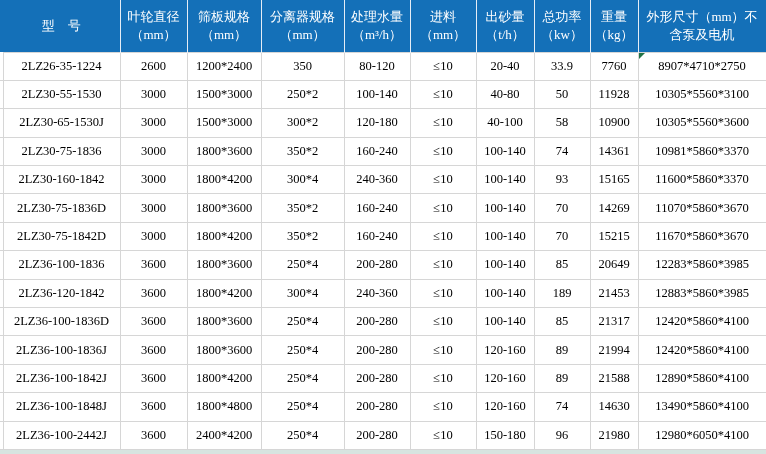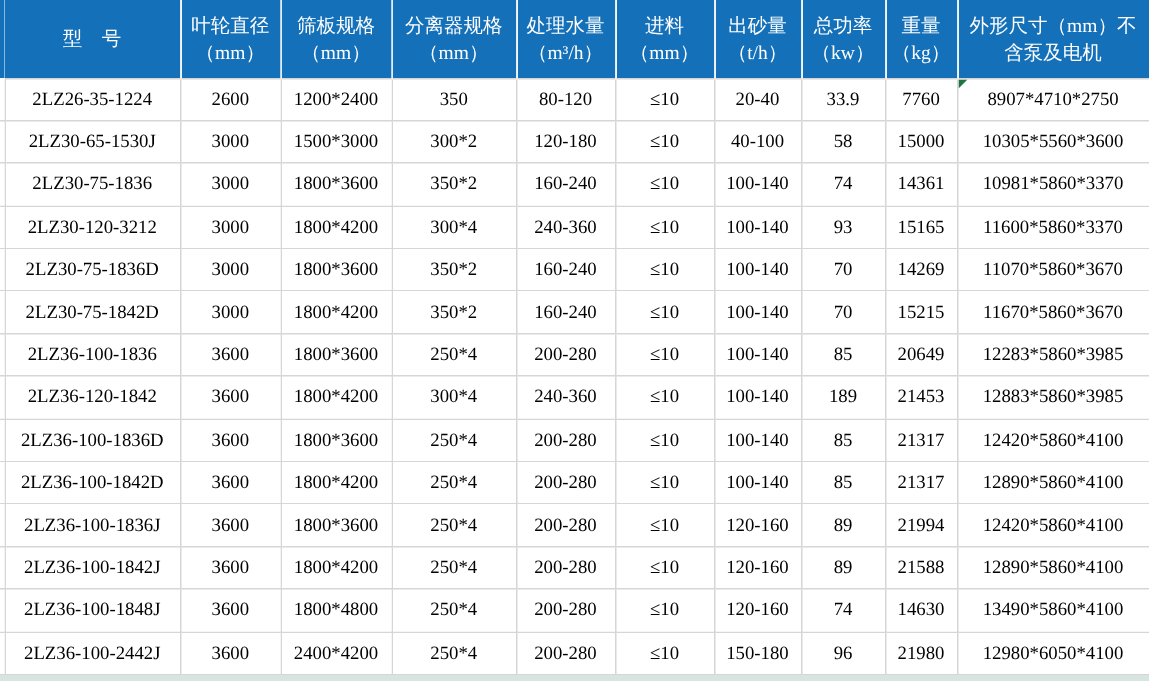--- a/index.html
+++ b/index.html
@@ -117,47 +117,60 @@
           <td>350</td>
           <td>80-120</td>
           <td>≤10</td>
           <td>20-40</td>
           <td>33.9</td>
           <td>7760</td>
           <td>8907*4710*2750<span class="error-marker"></span></td>
         </tr>
         <tr>
           <td class="gutter"></td>
+          <td>2LZ30-55-1530</td>
+          <td>3000</td>
+          <td>1500*3000</td>
+          <td>250*2</td>
+          <td>100-140</td>
+          <td>≤10</td>
+          <td>40-80</td>
+          <td>50</td>
+          <td>11928</td>
+          <td>10305*5560*3100</td>
+        </tr>
+        <tr>
+          <td class="gutter"></td>
           <td>2LZ30-65-1530J</td>
           <td>3000</td>
           <td>1500*3000</td>
           <td>300*2</td>
           <td>120-180</td>
           <td>≤10</td>
           <td>40-100</td>
           <td>58</td>
-          <td>15000</td>
+          <td>10900</td>
           <td>10305*5560*3600</td>
         </tr>
         <tr>
           <td class="gutter"></td>
           <td>2LZ30-75-1836</td>
           <td>3000</td>
           <td>1800*3600</td>
           <td>350*2</td>
           <td>160-240</td>
           <td>≤10</td>
           <td>100-140</td>
           <td>74</td>
           <td>14361</td>
           <td>10981*5860*3370</td>
         </tr>
         <tr>
           <td class="gutter"></td>
-          <td>2LZ30-120-3212</td>
+          <td>2LZ30-160-1842</td>
           <td>3000</td>
           <td>1800*4200</td>
           <td>300*4</td>
           <td>240-360</td>
           <td>≤10</td>
           <td>100-140</td>
           <td>93</td>
           <td>15165</td>
           <td>11600*5860*3370</td>
         </tr>
@@ -218,33 +231,20 @@
           <td>2LZ36-100-1836D</td>
           <td>3600</td>
           <td>1800*3600</td>
           <td>250*4</td>
           <td>200-280</td>
           <td>≤10</td>
           <td>100-140</td>
           <td>85</td>
           <td>21317</td>
           <td>12420*5860*4100</td>
-        </tr>
-        <tr>
-          <td class="gutter"></td>
-          <td>2LZ36-100-1842D</td>
-          <td>3600</td>
-          <td>1800*4200</td>
-          <td>250*4</td>
-          <td>200-280</td>
-          <td>≤10</td>
-          <td>100-140</td>
-          <td>85</td>
-          <td>21317</td>
-          <td>12890*5860*4100</td>
         </tr>
         <tr>
           <td class="gutter"></td>
           <td>2LZ36-100-1836J</td>
           <td>3600</td>
           <td>1800*3600</td>
           <td>250*4</td>
           <td>200-280</td>
           <td>≤10</td>
           <td>120-160</td>

